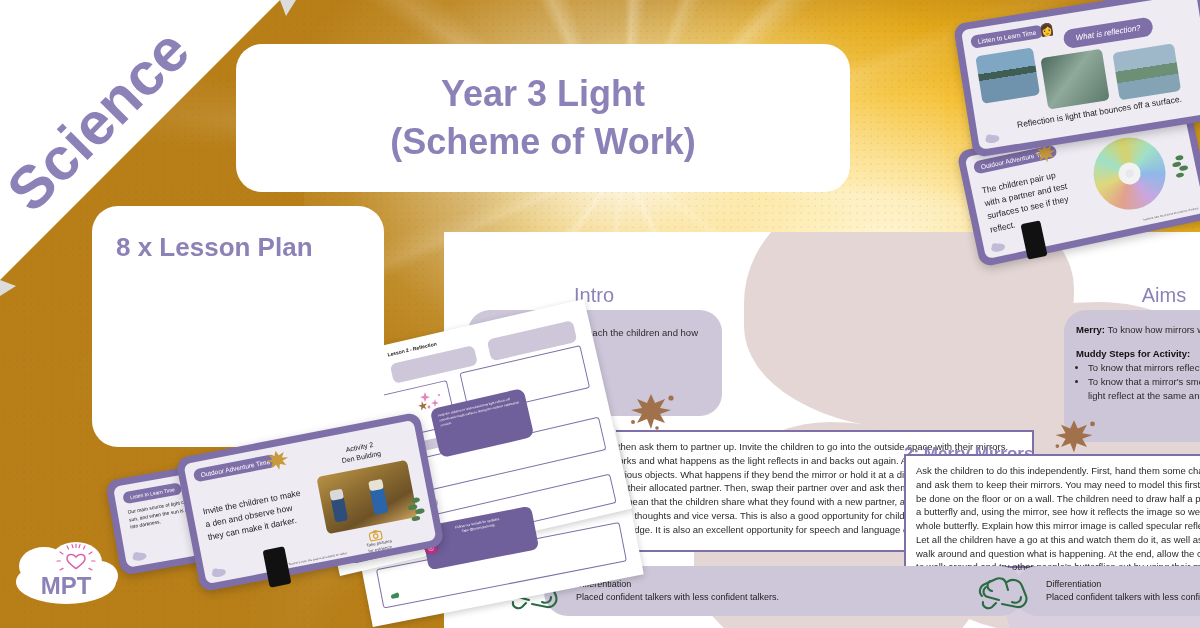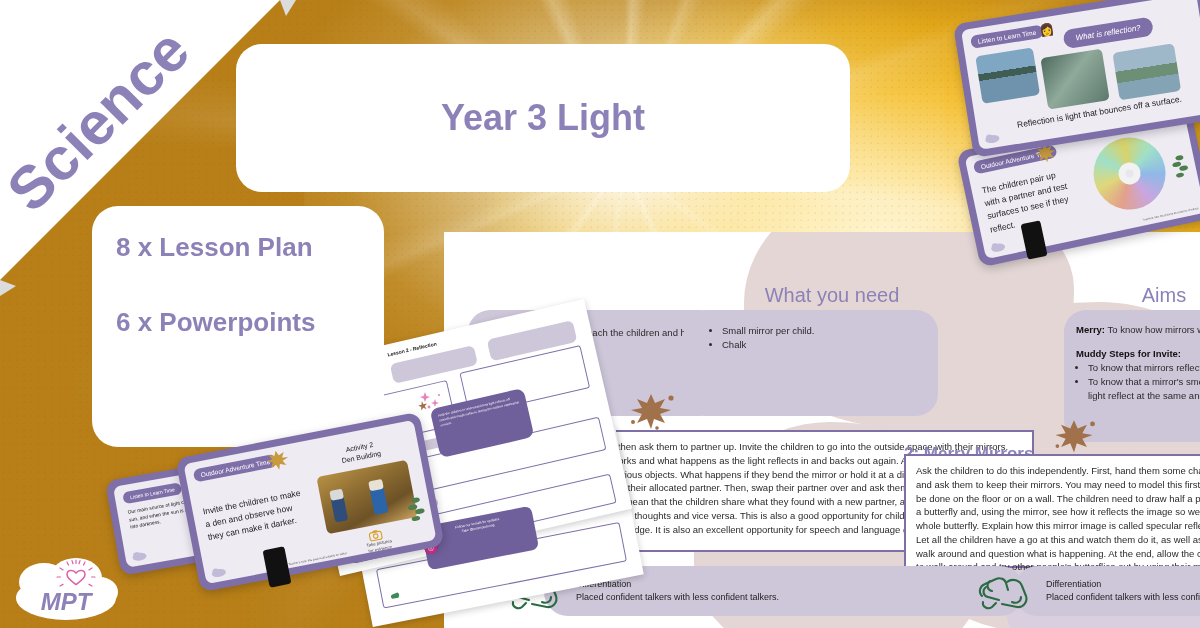--- a/index.html
+++ b/index.html
@@ -151,21 +151,21 @@
   
   .paper {
     position:absolute; background:#fff; box-shadow:0 2px 7px rgba(0,0,0,.2);
     overflow:hidden;
   }
   .pline { position:absolute; background:#cec7da; border-radius:6px; }
   .pbox { position:absolute; border:1px solid #7f6fa8; border-radius:3px; background:#fff; }
   .pttl { position:absolute; font-size:5px; font-weight:700; color:#222; }
 
   
-  .logo { position:absolute; left:14px; top:548px; width:104px; height:74px; z-index:40;font-style:italic; }
+  .logo { position:absolute; left:14px; top:532px; width:104px; height:74px; z-index:40; }
 
   
   .soc { position:absolute; border-radius:50%; width:13px; height:13px;
          display:flex; align-items:center; justify-content:center; color:#fff; font-size:7px; }
 </style>
 </head>
 <body>
 
 <div id="stage">
 
@@ -181,57 +181,51 @@
       <polygon points="0,280 0,296 16,286" fill="#dcdcdc"></polygon>
     </svg>
     <div style="position:absolute;left:18px;top:26px;width:280px;height:280px;">
       <div style="position:absolute;left:0;top:140px;transform:rotate(-45deg);transform-origin:0 50%;color:#8d82b8;font-size:60px;font-weight:700;white-space:nowrap;">Science</div>
     </div>
   </div>
 
   <div class="card-title">
     <h1>
       <span>Year 3 Light</span><br>
+      <span>(Scheme of Work)</span>
     </h1>
   </div>
 
   <div class="card-feats">
     <div class="feat">8 x Lesson Plan</div>
-    <div class="feat">6 x Powerpoints</div>
   </div>
 
   <div class="doc-sheet">
     <div class="blob blob-a"></div>
     <div class="blob blob-b"></div>
     <div class="blob blob-c"></div>
     <div class="blob blob-d"></div>
     <div class="blob blob-e"></div>
 
 
+    <div class="sec-h" style="left:60px; top:52px; width:180px;">Intro</div>
     <div class="lav-box" style="left:24px; top:78px; width:254px; height:106px;">
       <div class="bodytxt" style="padding:16px 14px;">
         <span>Use the </span><b>Year 3 Light</b><span> to teach the children and how they reflect light.</span>
       </div>
     </div>
 
-    <div class="sec-h" style="left:278px; top:52px; width:220px;">What you need</div>
-    <div class="lav-box" style="left:240px; top:78px; width:254px; height:106px;">
-      <ul class="ul-tight" style="padding:14px 10px 0 24px;">
-        <li>Small mirror per child.</li>
-        <li>Chalk</li>
-      </ul>
-    </div>
 
     <div class="sec-h" style="left:620px; top:52px; width:200px;">Aims</div>
     <div class="lav-box soft" style="left:620px; top:78px; width:240px; height:132px;">
       <div style="padding:13px 12px 0 12px;">
         <div class="bodytxt">
           <b>Merry:</b><span> To know how mirrors work.</span>
         </div>
-        <div class="bodytxt" style="margin-top:10px;"><b>Muddy Steps for Invite:</b></div>
+        <div class="bodytxt" style="margin-top:10px;"><b>Muddy Steps for Activity:</b></div>
         <ul class="ul-tight" style="margin-left:12px;">
           <li>To know that mirrors reflect light when it hits it.</li>
           <li>To know that a mirror's smooth surface makes light reflect at the same angle.</li>
         </ul>
       </div>
     </div>
 
     <div class="act-h" style="left:24px; top:176px;">1: Mirror Explore!</div>
     <svg class="splat" style="left:180px; top:156px;" width="54" height="44" viewBox="0 0 54 44">
       <path d="M27 6 L31 15 L41 11 L36 20 L47 22 L36 26 L41 35 L30 31 L27 41 L23 31 L13 35 L18 26 L7 22 L18 20 L13 11 L23 15 Z" fill="#a0714a"></path>

